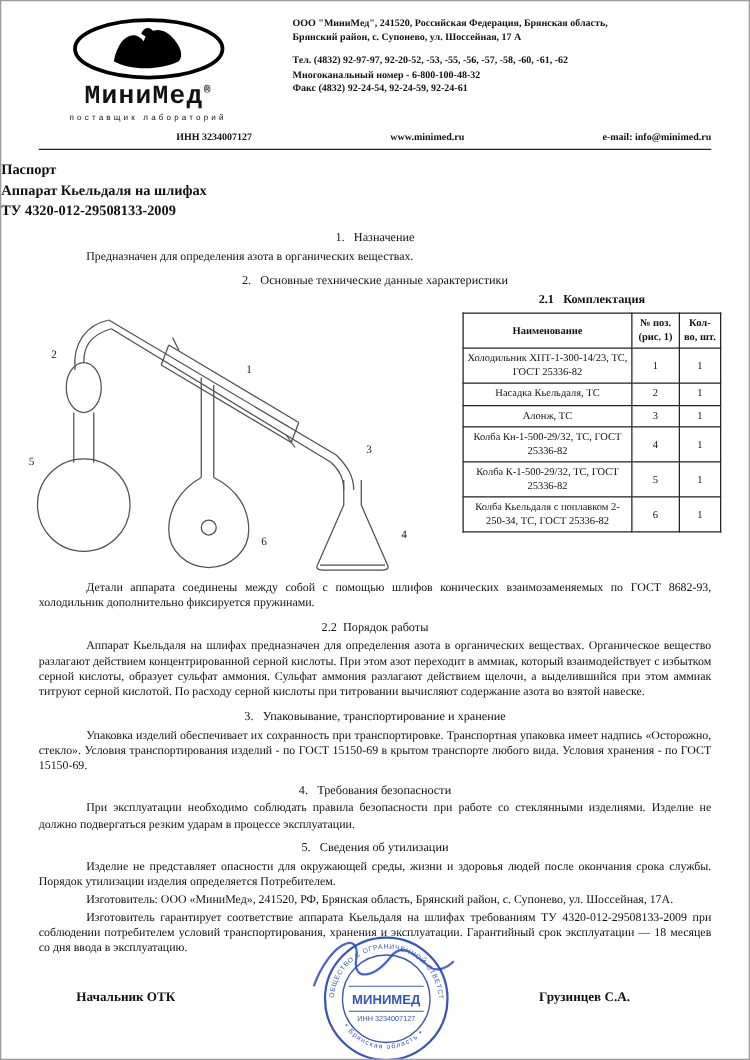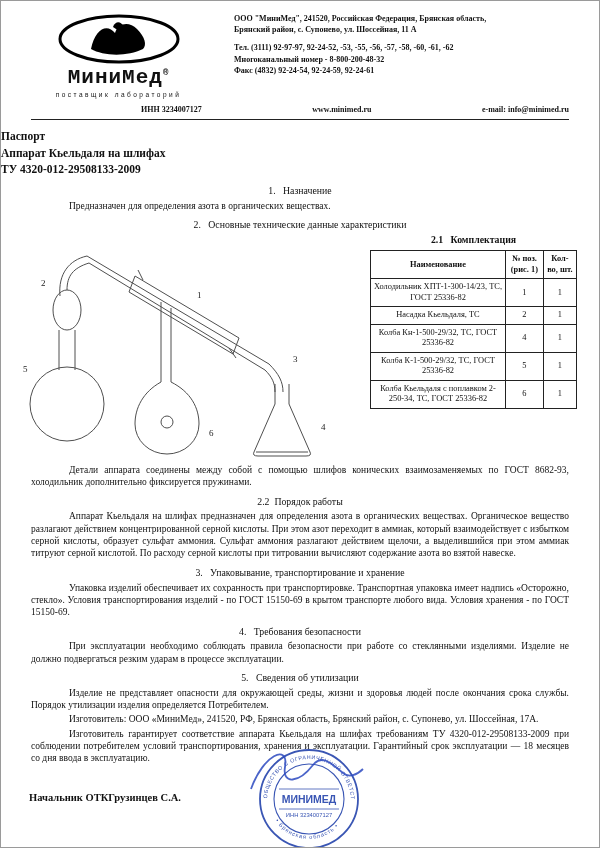--- a/index.html
+++ b/index.html
@@ -28,21 +28,21 @@
   .figure-col { width:335px; }
   .table-col { flex:1;padding-left:20px; }
   .sub-heading { text-align:center; font-weight:bold; font-size:9.8px; margin:0 0 4px 0; }
   table.components { border-collapse:collapse; width:100%; font-size:8.4px; }
   table.components th, table.components td {
     border:1px solid #222; text-align:center; vertical-align:middle; padding:3px 3px; line-height:1.25;
   }
   table.components th { font-weight:bold; }
   td.name-cell { width:128px; }
   
-  .sign-row { display:flex; font-weight:bold; font-size:10.5px; padding:0 95px 0 28px; margin-top:26px; }
+  .sign-row { display:flex; justify-content:space-between; font-weight:bold; font-size:10.5px; padding:0 95px 0 60px; margin-top:26px; }
   
   .stamp { position:absolute; left:248px; top:744px; width:120px; height:104px; overflow:visible; }
 </style>
 </head>
 <body>
 
 <div class="page">
 
   <div class="header">
     <div class="logo-block">
@@ -50,24 +50,24 @@
         <ellipse cx="64" cy="26" rx="59" ry="23" fill="none" stroke="#000" stroke-width="3"></ellipse>
         <path d="M36,36 C40,16 52,10 60,20 C63,10 74,8 82,16 C90,24 92,32 88,36 C72,44 48,43 36,36 Z" fill="#000"></path>
         <path d="M58,14 C60,8 66,8 68,13 L64,18 Z" fill="#000"></path>
       </svg>
       <div class="logo-name"><span>МиниМед</span><span class="logo-reg">®</span></div>
       <div class="logo-tagline">поставщик лабораторий</div>
     </div>
     <div class="contact-block">
       <div class="contact-address">
         <div>ООО "МиниМед", 241520, Российская Федерация, Брянская область,</div>
-        <div>Брянский район, с. Супонево, ул. Шоссейная, 11 А</div>
+        <div>Брянский район, с. Супонево, ул. Шоссейная, 17 А</div>
       </div>
-      <div>Тел. (3111) 92-97-97, 92-24-52, -53, -55, -56, -57, -58, -60, -61, -62</div>
-      <div>Многоканальный номер - 8-800-200-48-32</div>
+      <div>Тел. (4832) 92-97-97, 92-20-52, -53, -55, -56, -57, -58, -60, -61, -62</div>
+      <div>Многоканальный номер - 6-800-100-48-32</div>
       <div>Факс (4832) 92-24-54, 92-24-59, 92-24-61</div>
     </div>
   </div>
   <div class="inn-row">
     <span>ИНН 3234007127</span>
     <span>www.minimed.ru</span>
     <span>e-mail: info@minimed.ru</span>
   </div>
   <hr class="header-divider">
 
@@ -140,20 +140,25 @@
         </thead>
         <tbody>
           <tr>
             <td class="name-cell">Холодильник ХПТ-1-300-14/23, ТС, ГОСТ 25336-82</td>
             <td>1</td>
             <td>1</td>
           </tr>
           <tr>
             <td class="name-cell">Насадка Кьельдаля, ТС</td>
             <td>2</td>
+            <td>1</td>
+          </tr>
+          <tr>
+            <td class="name-cell">Алонж, ТС</td>
+            <td>3</td>
             <td>1</td>
           </tr>
           <tr>
             <td class="name-cell">Колба Кн-1-500-29/32, ТС, ГОСТ 25336-82</td>
             <td>4</td>
             <td>1</td>
           </tr>
           <tr>
             <td class="name-cell">Колба К-1-500-29/32, ТС, ГОСТ 25336-82</td>
             <td>5</td>

